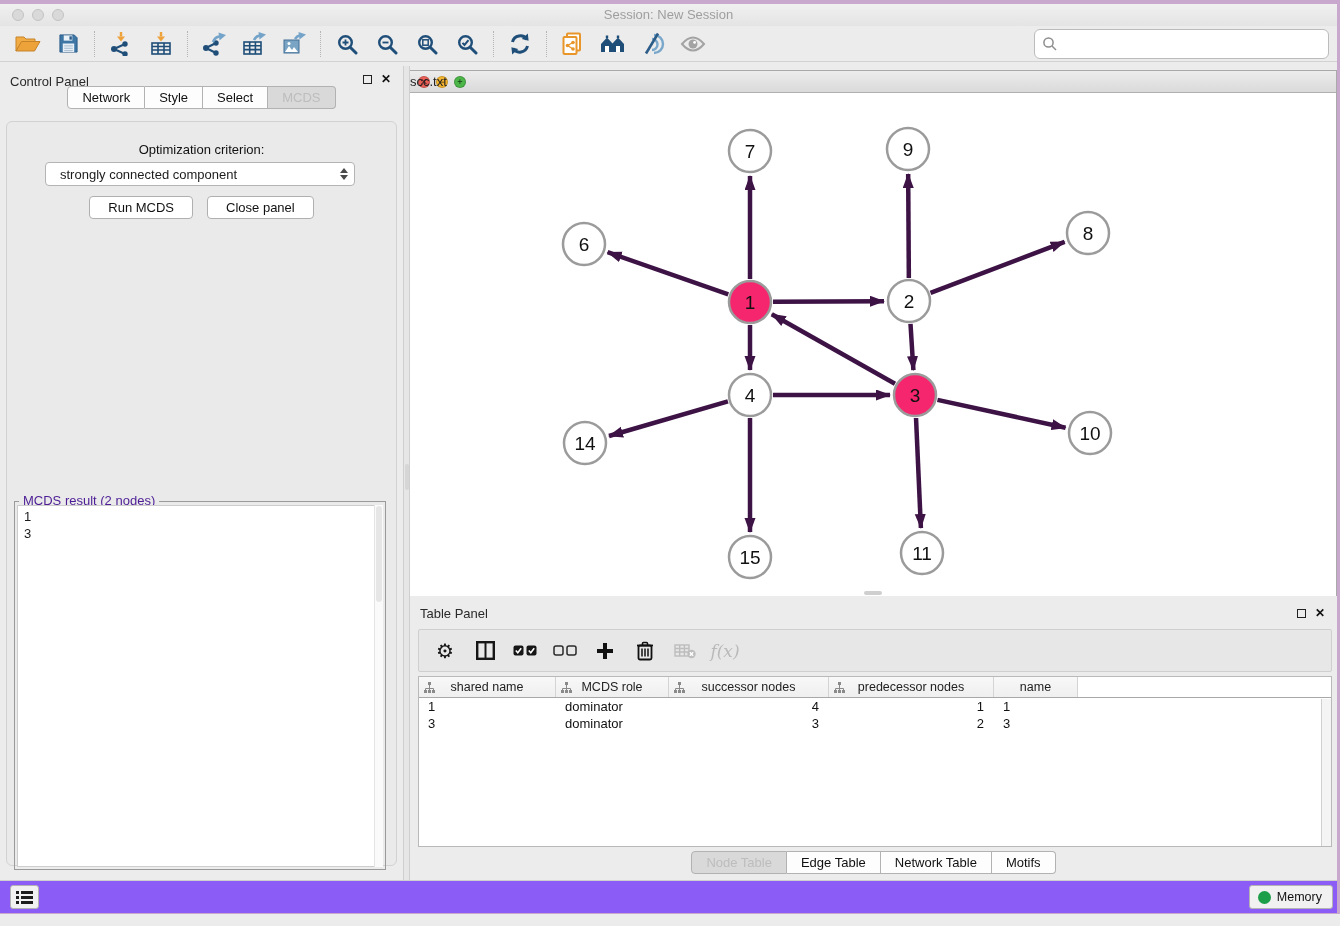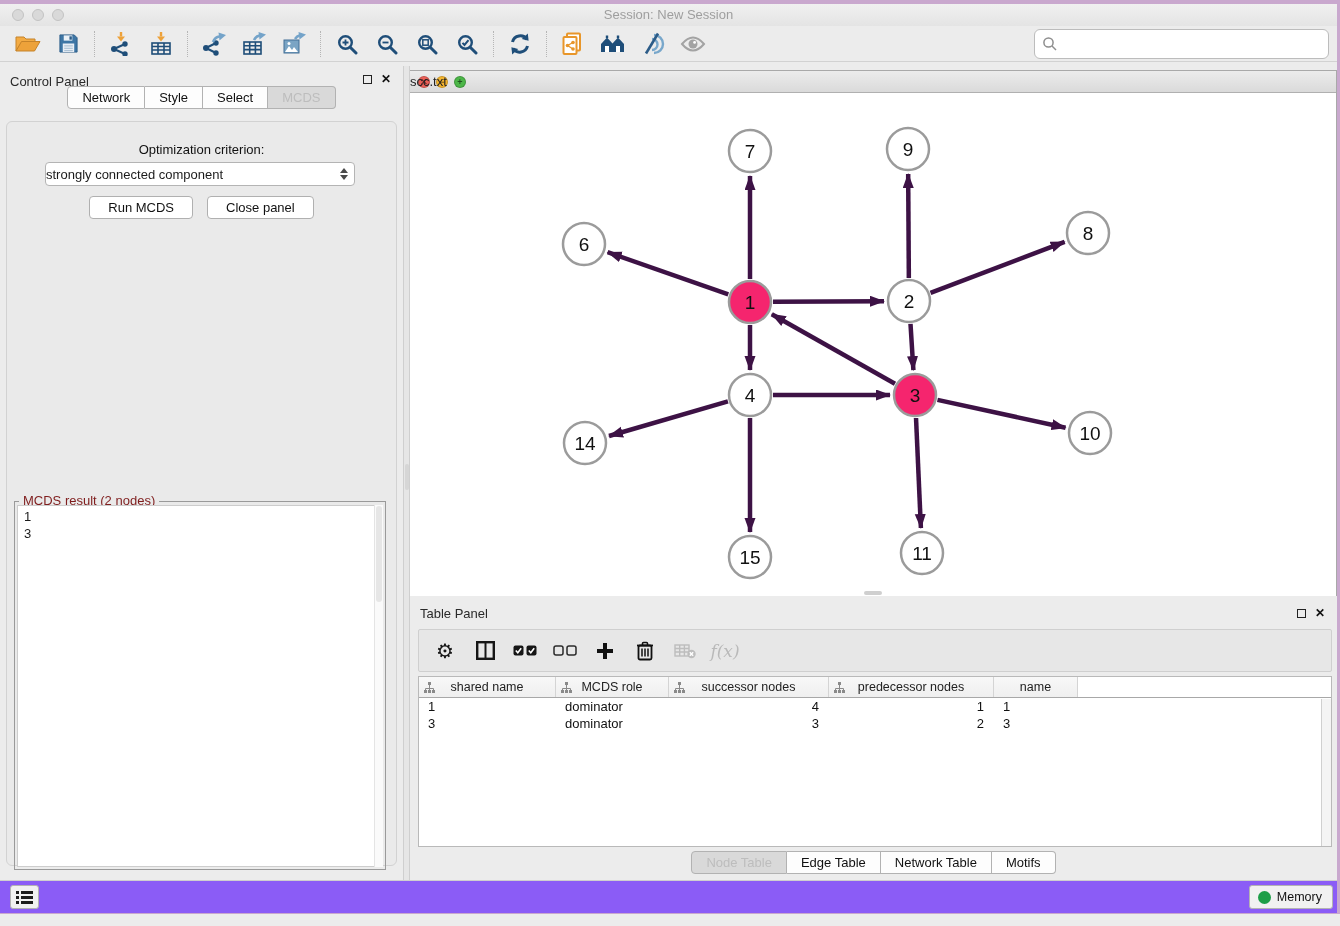--- a/index.html
+++ b/index.html
@@ -35,29 +35,29 @@
   .panel-ctrls { position:absolute; right:12px; top:9px; display:flex; gap:9px; align-items:center; }
   .float-box { width:9px; height:9px; border:1.5px solid #222; display:inline-block; }
   .close-x { font-size:12px; font-weight:bold; color:#111; line-height:9px; }
   .tabrow { position:absolute; top:20px; left:0; right:0; display:flex; justify-content:center; z-index:2; }
   .tab { padding:3px 14px; background:#fdfdfd; border:1px solid #b2b2b2; border-left:none; font-size:13px; color:#111; }
   .tab:first-child { border-left:1px solid #b2b2b2; border-radius:4px 0 0 4px; }
   .tab:last-child { border-radius:0 4px 4px 0; }
   .tab.sel { background:#d9d9d9; color:#bdbdbd; }
   .cp-inset { position:absolute; top:55px; left:6px; right:6px; bottom:14px; background:#eaeaea; border:1px solid #d2d2d2; border-radius:6px; }
   .opt-label { position:absolute; top:76px; left:0; right:0; text-align:center; color:#111; }
-  .criterion { position:absolute; top:96px; left:45px; width:310px; height:24px; background:#fff; border:1px solid #b4b4b4; border-radius:4px; display:flex; align-items:center; padding:0 6px 0 0; }
+  .criterion { position:absolute; top:96px; left:45px; width:310px; height:24px; background:#fff; border:1px solid #b4b4b4; border-radius:4px; display:flex; align-items:center; padding:0 6px 0 14px; }
   .criterion .val { flex:1; font-size:13px; }
   .stepper { display:flex; flex-direction:column; gap:2px; align-items:center; }
   .stepper .up { width:0; height:0; border-left:4px solid transparent; border-right:4px solid transparent; border-bottom:5px solid #4a4a4a; }
   .stepper .down { width:0; height:0; border-left:4px solid transparent; border-right:4px solid transparent; border-top:5px solid #4a4a4a; }
   .btnrow { position:absolute; top:130px; left:0; right:0; display:flex; justify-content:center; gap:14px; }
   .mac-btn { height:23px; padding:0 18px; background:#fff; border:1px solid #b0b0b0; border-radius:4px; font-size:13px; color:#111; display:flex; align-items:center;text-align:right; }
   .fieldset { position:absolute; left:14px; right:17px; top:435px; bottom:10px; border:1px solid #9a9a9a; }
-  .fieldset .legend { position:absolute; top:-9px; left:4px; background:#eaeaea; padding:0 4px; color:#7f1d1d; }
+  .fieldset .legend { position:absolute; top:-9px; left:4px; background:#eaeaea; padding:0 4px; color:#4c1d95; }
   .result-area { position:absolute; inset:2px; top:3px; background:#fff; border:1px solid #cdcdcd; padding:2px 0 0 6px; overflow:hidden; }
   .result-area .line { line-height:17px; font-size:13px; }
   .result-scroll { position:absolute; top:3px; right:2px; bottom:2px; width:9px; background:#fafafa; border-left:1px solid #e4e4e4; }
   .result-scroll .thumb { margin:1px; height:96px; background:#e6e6e6; border-radius:4px; }
 
   
   .net-window { position:relative; height:526px; border:1px solid #a9a9a9; border-left:none; background:#fff; }
   .net-titlebar { position:relative; height:22px; background:linear-gradient(#ececec,#dadada); border-bottom:1px solid #b0b0b0; }
   .net-titlebar .title { position:absolute; left:0; right:0; top:3px; color:#222; }
   .net-lights { position:absolute; left:8px; top:5px; display:flex; gap:6px; }

